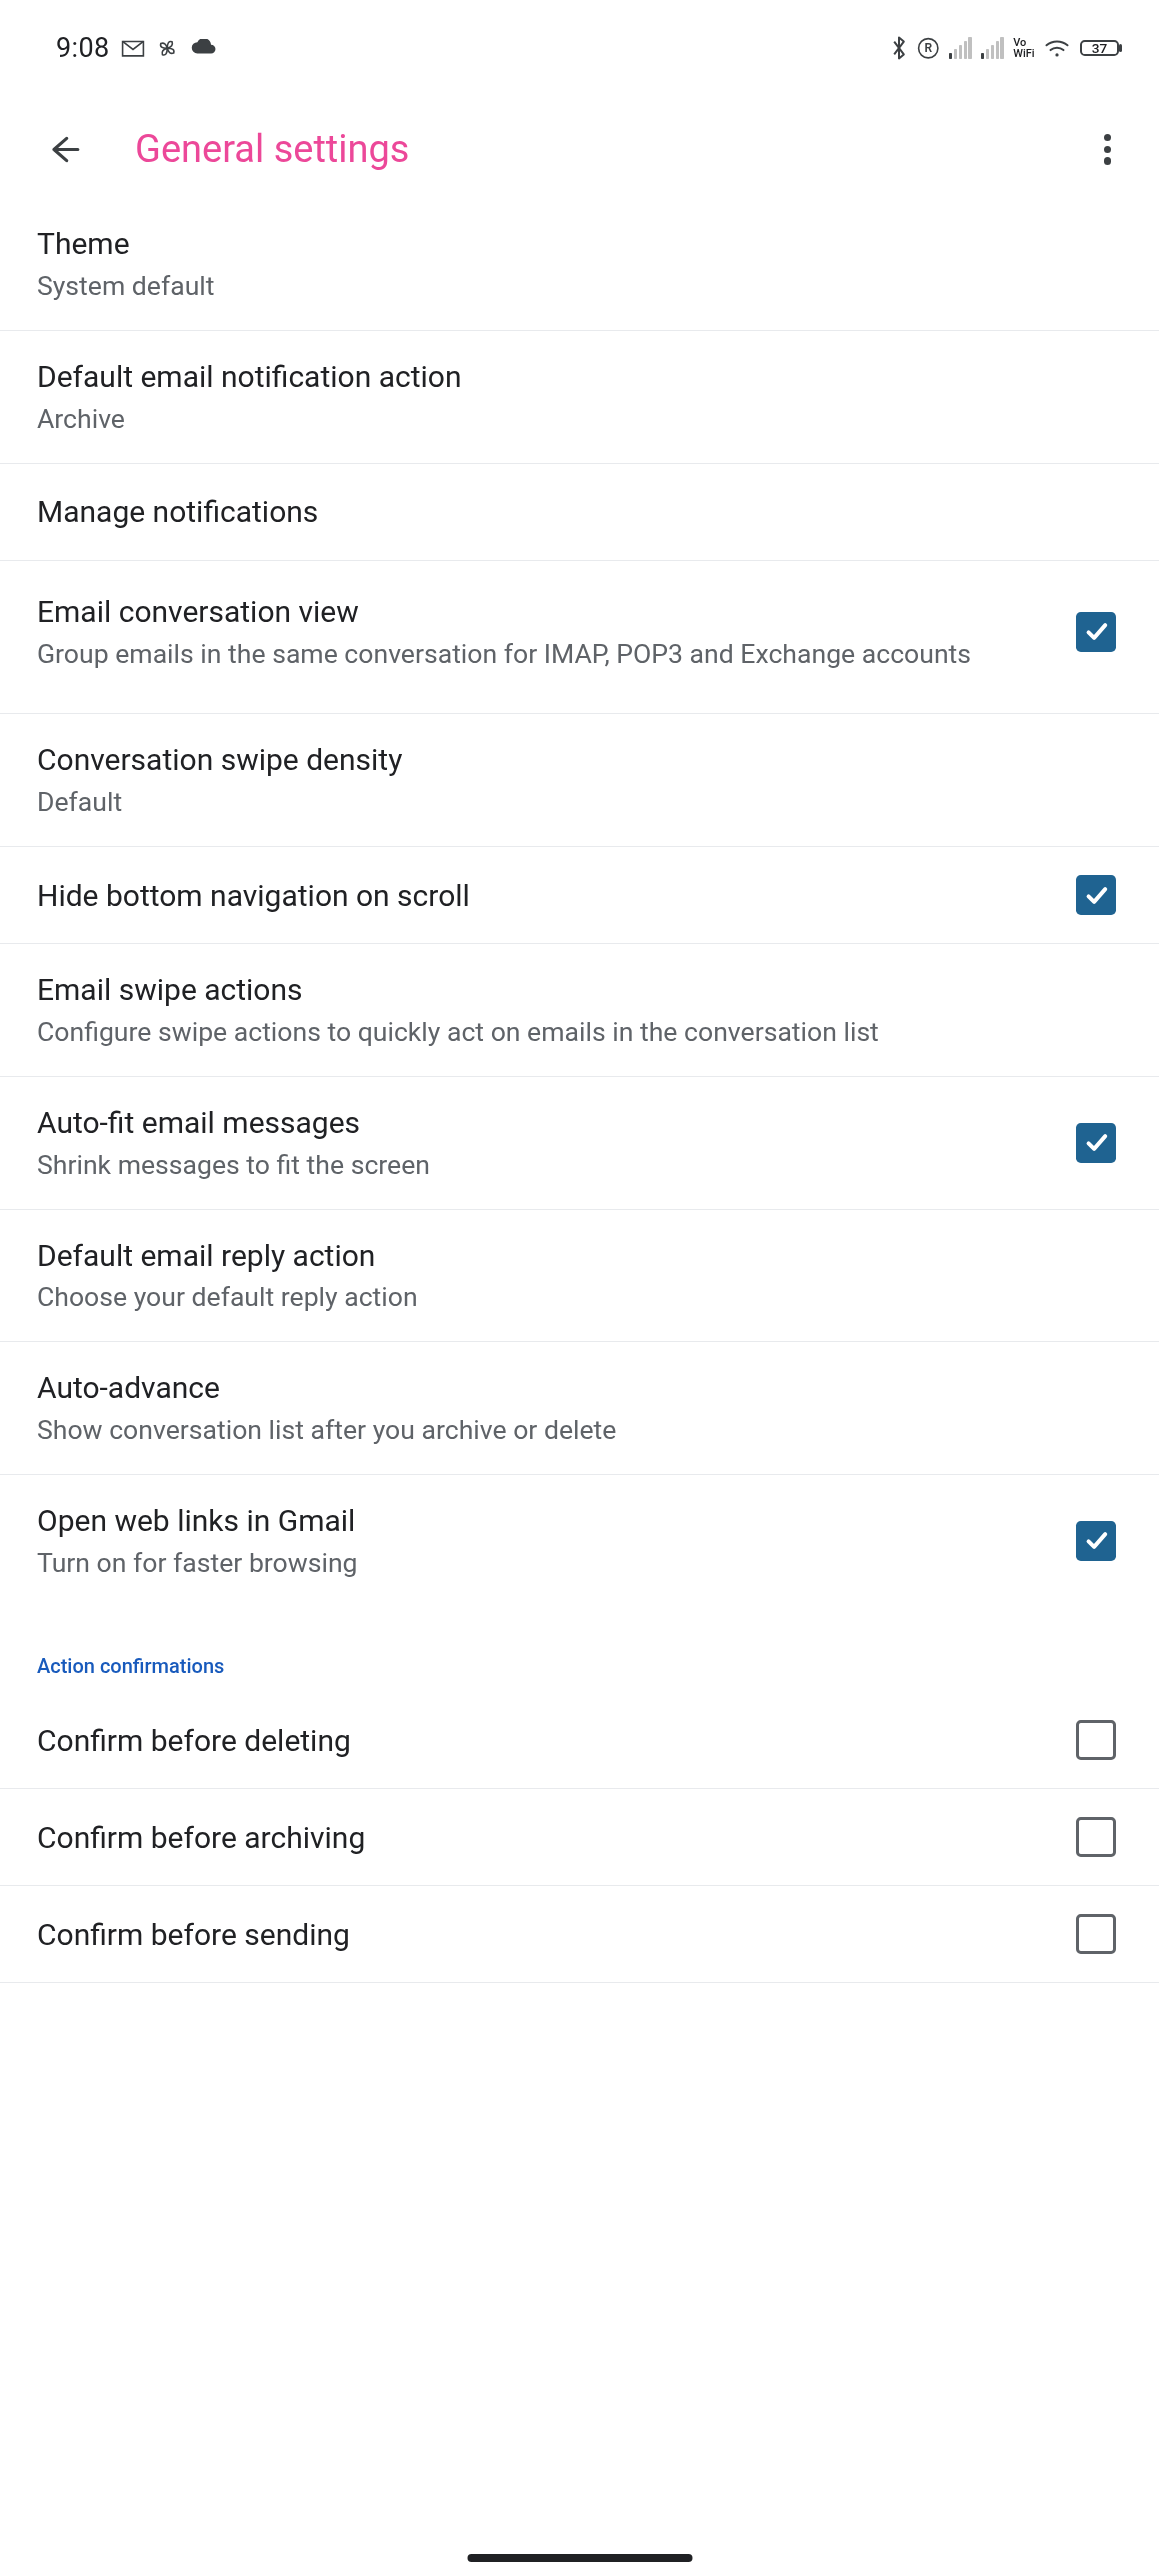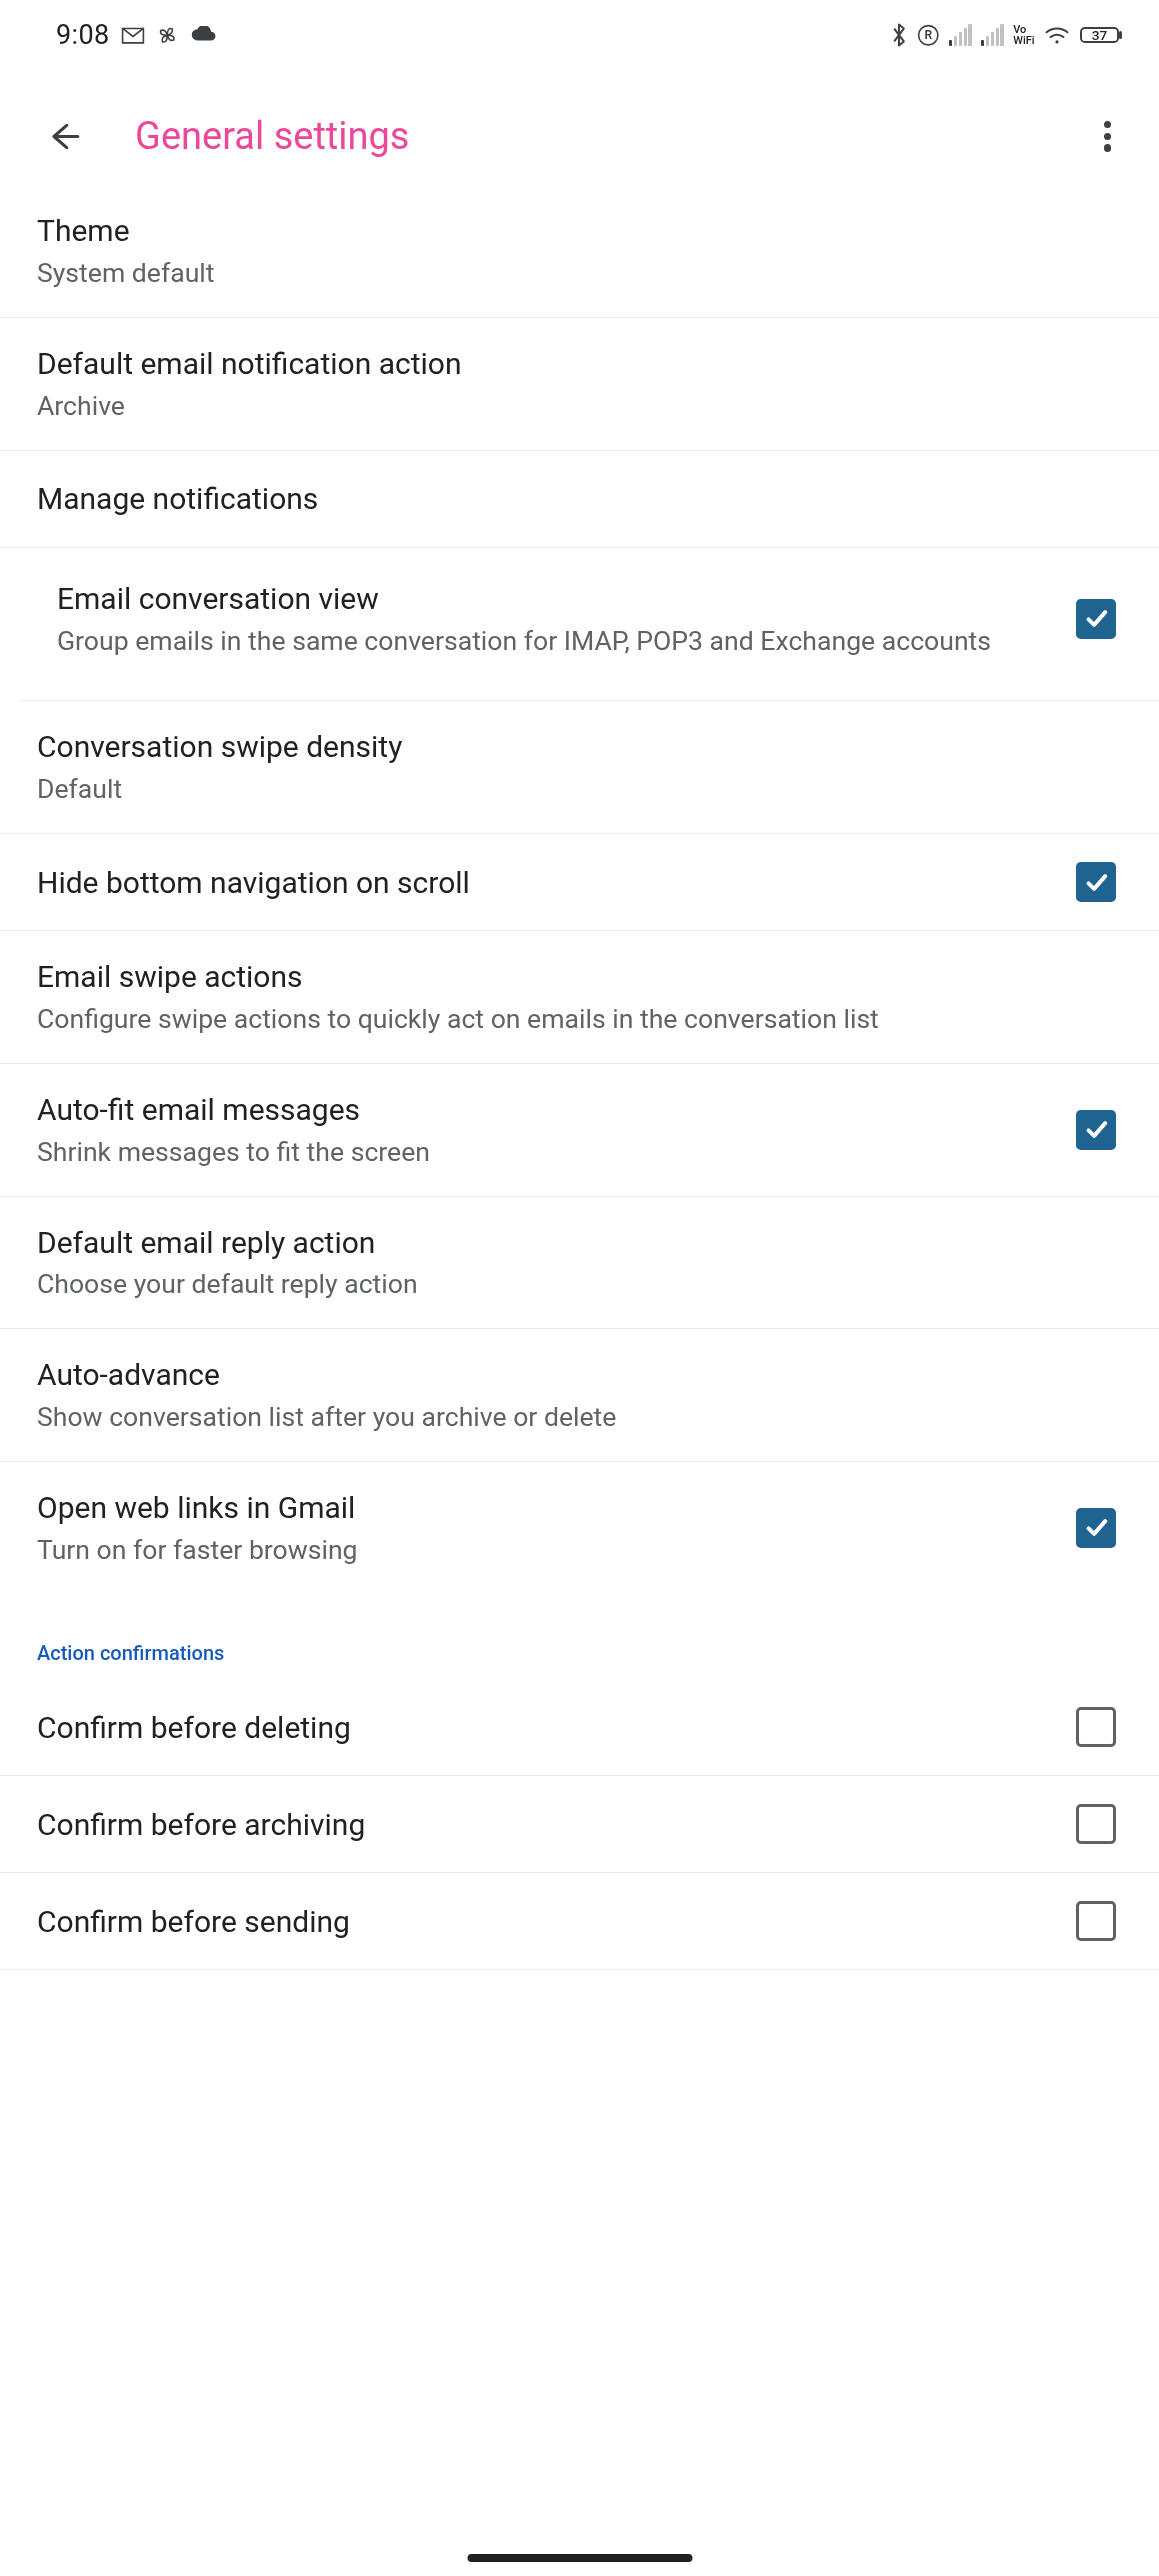--- a/index.html
+++ b/index.html
@@ -12,20 +12,21 @@
   }
   
   .status-bar {
     display: flex;
     justify-content: space-between;
     align-items: center;
     padding: 19.3px 40px 4.8px 56px;
     font-size: 27px;
     font-weight: 400;
     color: #202124;
+    margin-top: 13px;
   }
   .status-left { display: flex; align-items: center; gap: 11.3px; }
   .status-right { display: flex; align-items: center; gap: 9.7px; }
   .status-time { font-size: 27px; letter-spacing: 0.4px; }
   .sb-icon { display:inline-flex; align-items:center; }
   .signal-bars { display:inline-flex; align-items:flex-end; gap:1.6px; height:21px; }
   .signal-bars span { width:3.2px; background:#c0c0c0; border-radius:0.8px; }
   .signal-bars .active { background:#3c4043; }
   .vo-wifi { font-size:11px; line-height:11.3px; text-align:left; font-weight:500;}
   .battery-box {
@@ -89,21 +90,21 @@
     font-weight: 400;
     color:#202124;
     line-height: 1.3;
   }
   .setting-sub {
     font-size: 26.6px;
     color:#5f6368;
     line-height: 1.35;
     margin-top: 4.8px;
   }
-  .setting-item.tall { padding-top: 31px; padding-bottom: 42px; margin-left: 20px; }
+  .setting-item.tall { padding-top: 31px; padding-bottom: 42px; }
 
   .section-header {
     padding: 47px 37px 14.5px 37px;
     font-size: 20px;
     font-weight: 500;
     color:#185abc;
   }
 
   
   .checkbox {

